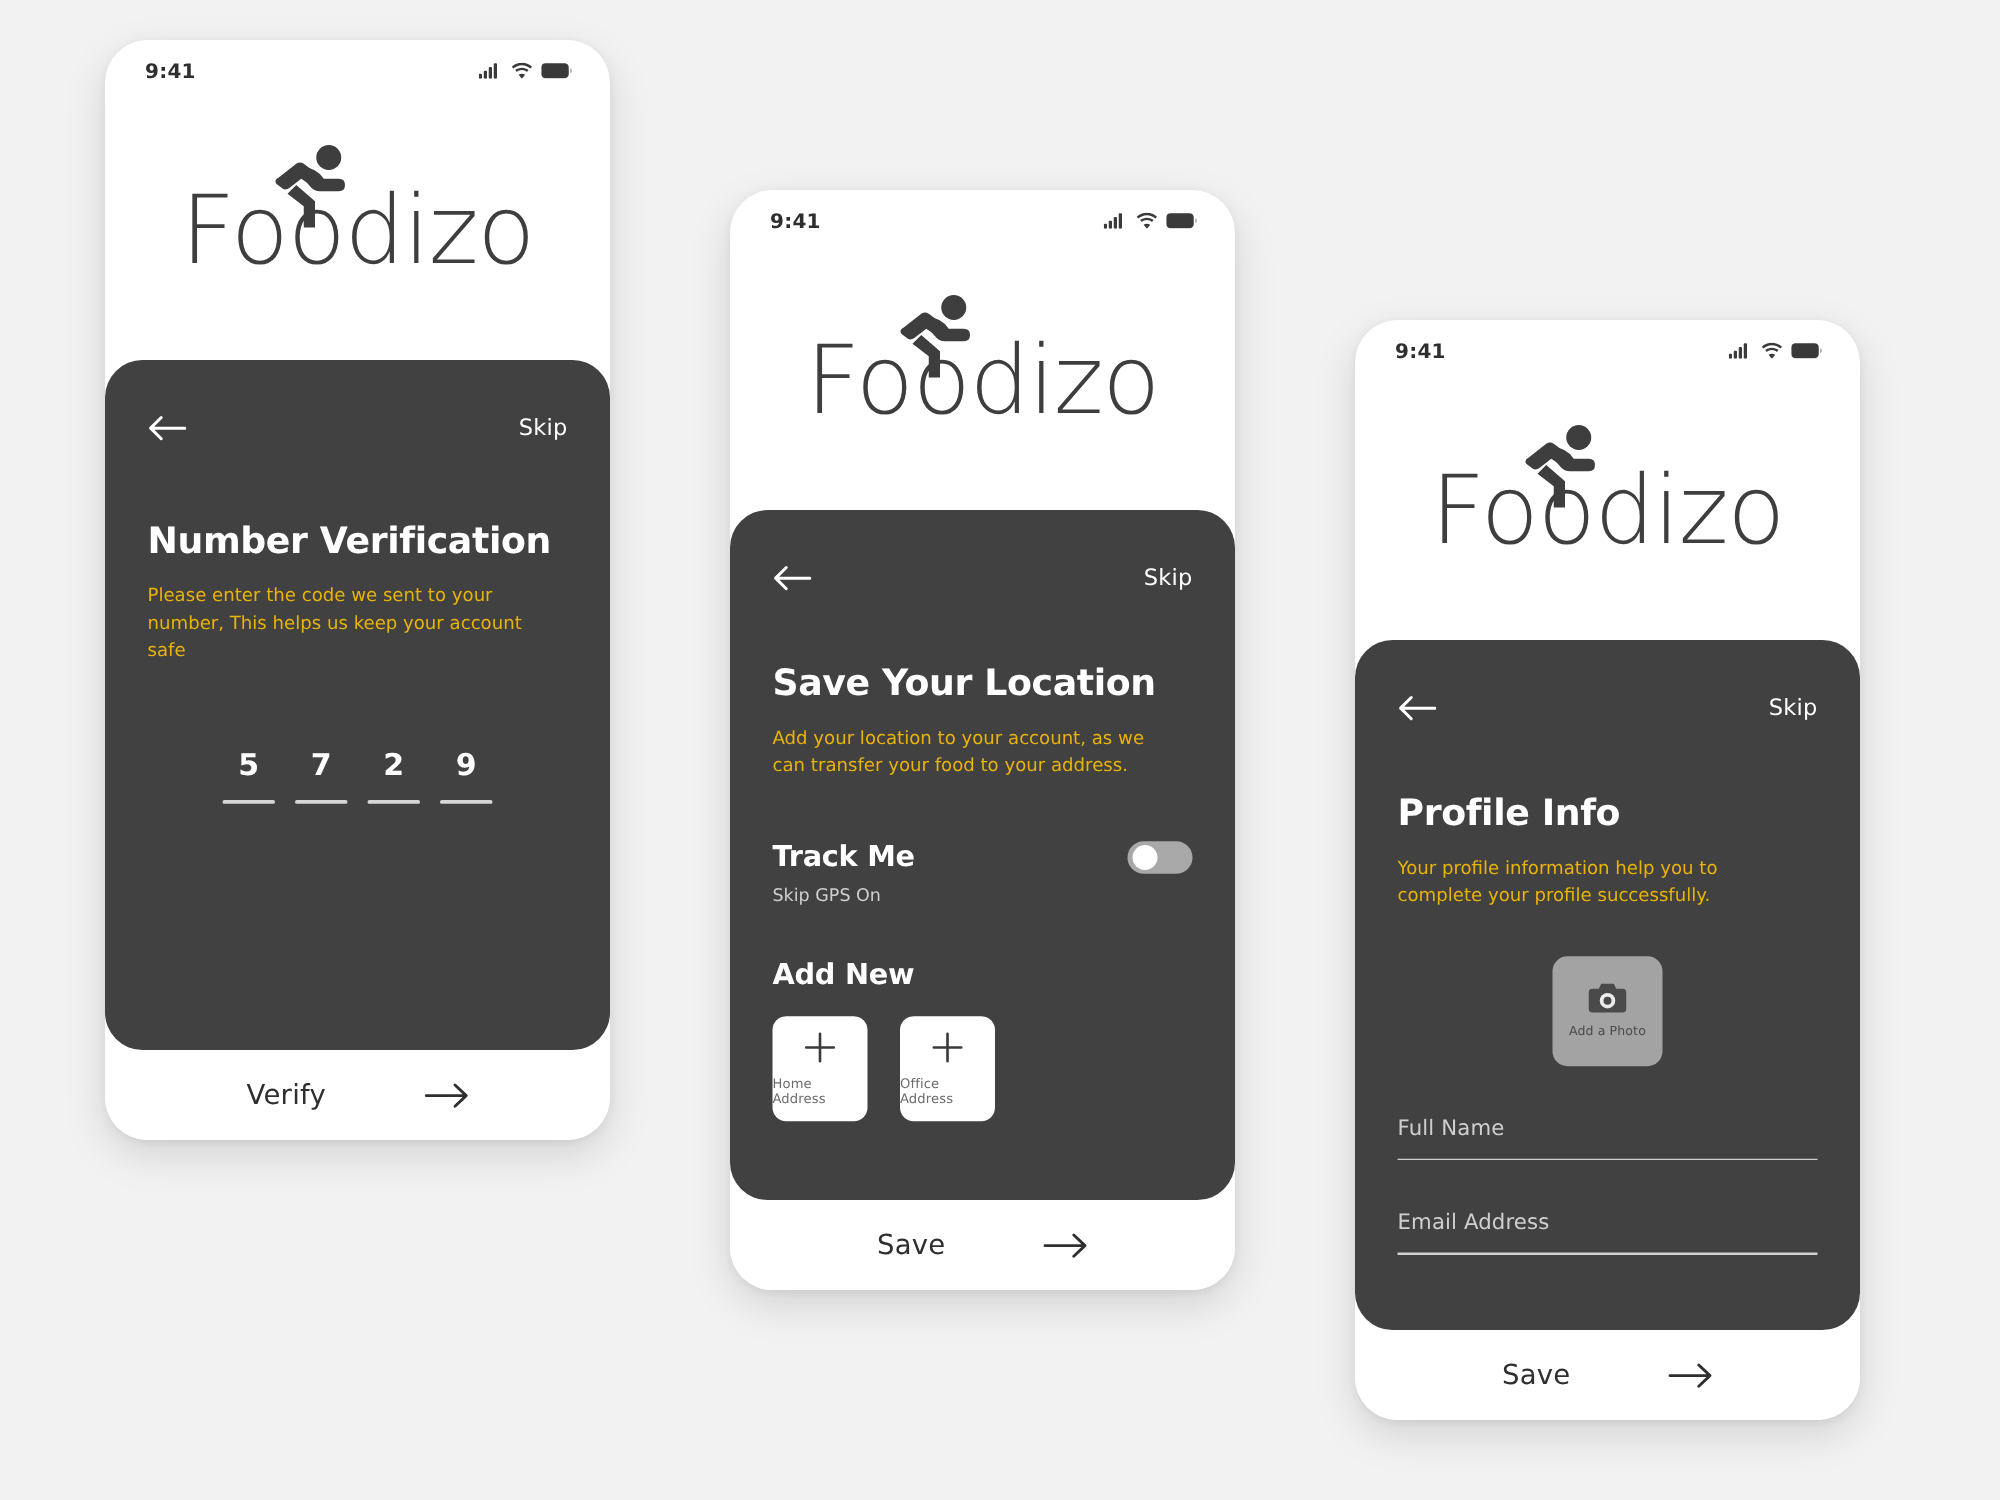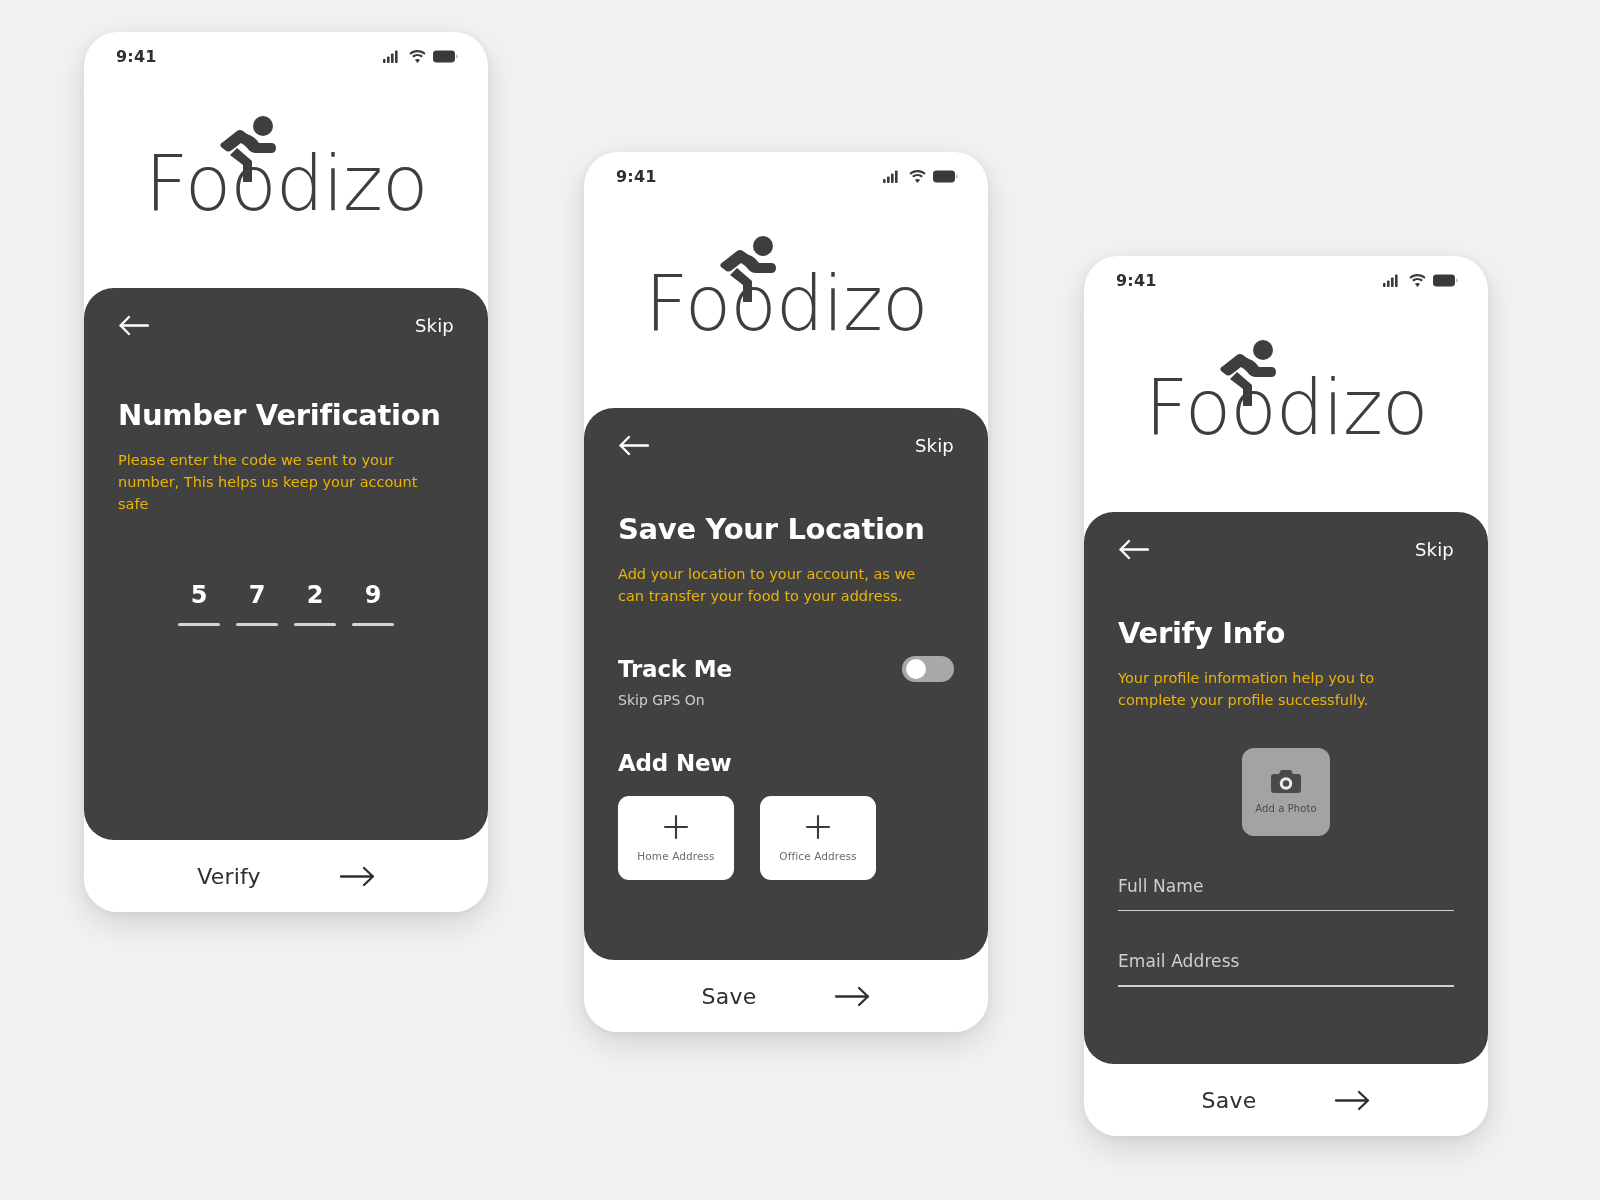--- a/index.html
+++ b/index.html
@@ -94,21 +94,21 @@
     box-sizing: border-box;
     display: flex;
     flex-direction: column;
     position: relative;
     overflow: hidden;
   }
   .card-topbar {
     display: flex;
     align-items: flex-start;
     justify-content: space-between;
-    padding-top: 27px;
+    padding-top: 44px;
     flex: none;
   }
   .back-icon { cursor: pointer; display: block; }
   .skip-label {
     color: #ffffff;
     font-size: 18px;
     letter-spacing: 0.2px;
   }
   .card-title {
     color: #ffffff;
@@ -216,21 +216,21 @@
     font-weight: bold;
     margin-top: 42px;
     letter-spacing: -0.2px;
   }
   .addr-row {
     display: flex;
     gap: 26px;
     margin-top: 20px;
   }
   .addr-card {
-    width: 116px;
+    width: 76px;
     height: 84px;
     background: #ffffff;
     border-radius: 11px;
     display: flex;
     flex-direction: column;
     align-items: center;
     justify-content: center;
     gap: 9px;
   }
   .addr-plus { display: block; }
@@ -473,21 +473,21 @@
   </div>
 
   <div class="card">
     <div class="card-topbar">
       <svg class="back-icon" width="31" height="21" viewBox="0 0 31 21">
         <path d="M11 2 L2.5 10.5 L11 19 M2.5 10.5 H30" stroke="#ffffff" stroke-width="2.4" fill="none" stroke-linecap="round" stroke-linejoin="round"></path>
       </svg>
       <span class="skip-label">Skip</span>
     </div>
 
-    <h1 class="card-title">Verify Info</h1>
+    <h1 class="card-title">Profile Info</h1>
     <p class="card-sub">Your profile information help you to complete your profile successfully.</p>
 
     <div class="photo-wrap">
       <div class="photo-box">
         <svg class="camera-icon" width="32" height="26" viewBox="0 0 32 26">
           <path d="M11 1 H21 L23 5 H28 Q31 5 31 8 V21 Q31 24 28 24 H4 Q1 24 1 21 V8 Q1 5 4 5 H9 Z" fill="#4a4a4a"></path>
           <circle cx="16" cy="14.5" r="6.2" fill="#ececec"></circle>
           <circle cx="16" cy="14.5" r="3.2" fill="#4a4a4a"></circle>
         </svg>
         <span class="photo-label">Add a Photo</span>

